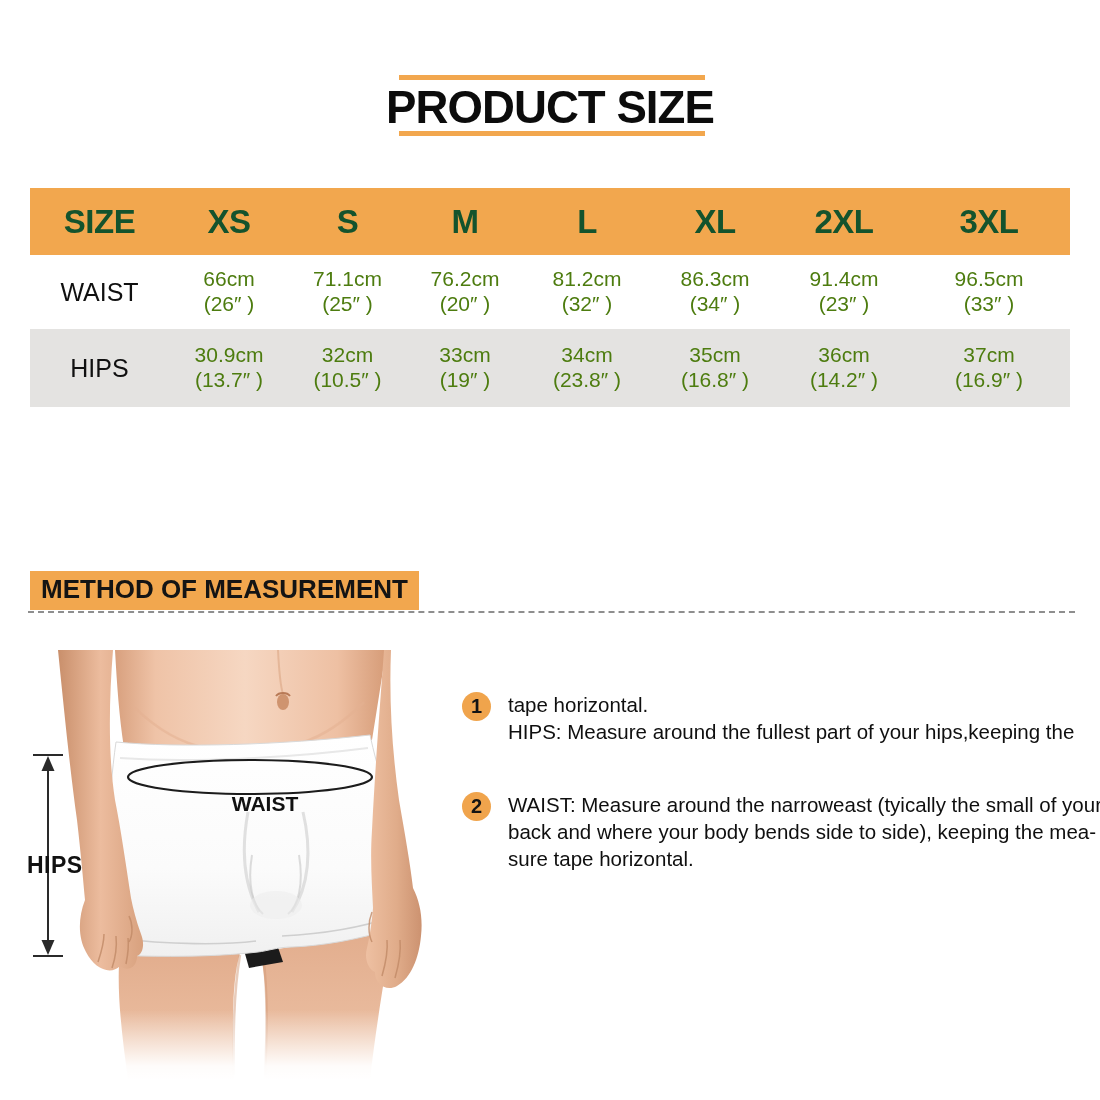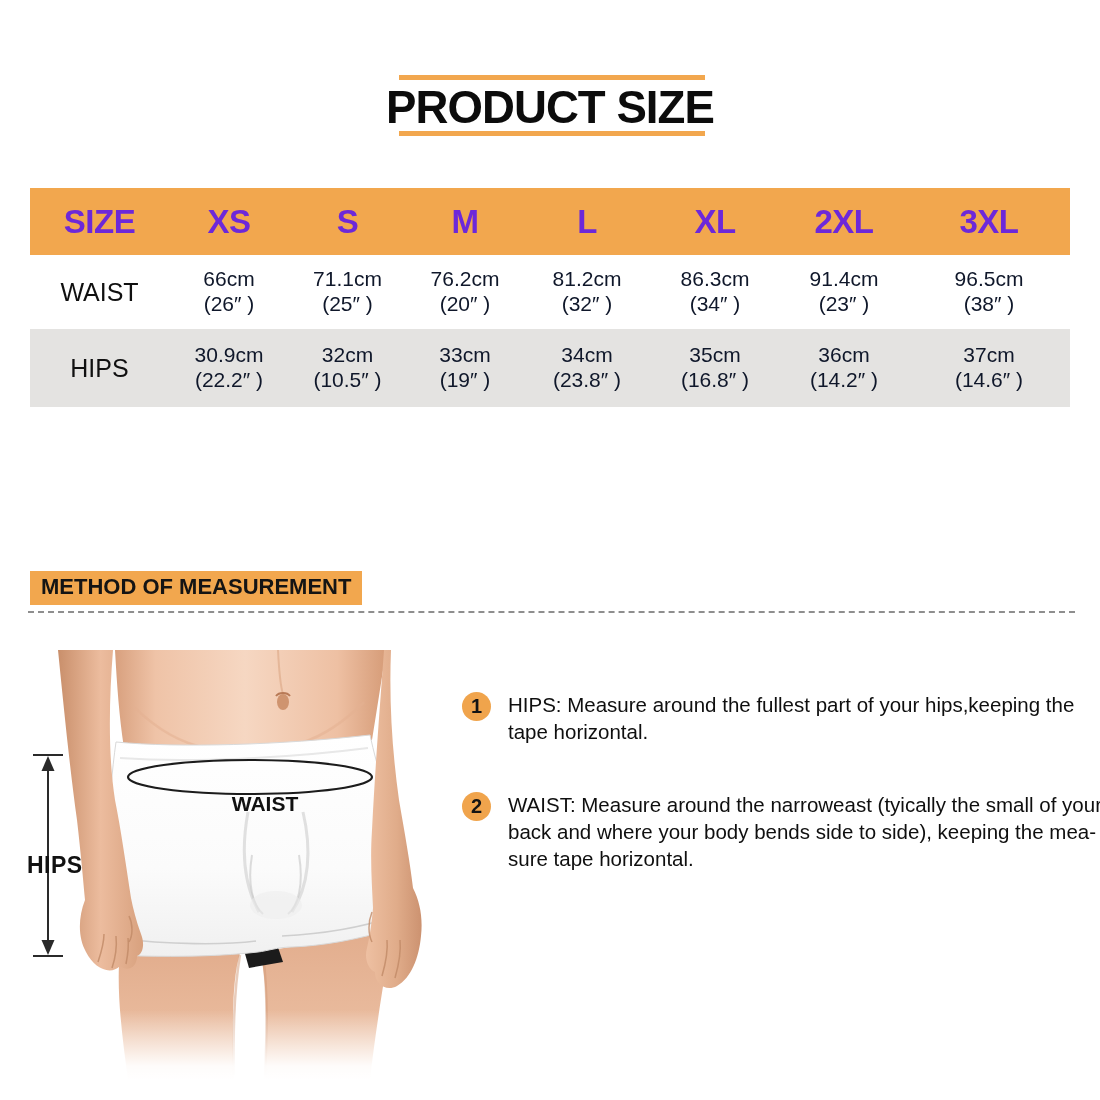--- a/index.html
+++ b/index.html
@@ -15,31 +15,31 @@
     position:absolute;top:79px;left:550px;transform:translateX(-50%) scaleX(.97);
     margin:0;font-size:47px;font-weight:700;letter-spacing:-1px;white-space:nowrap;color:#0c0c0c;
   }
   
   .size-table{
     position:absolute;left:30px;top:188px;width:1040px;
     border-collapse:collapse;table-layout:fixed;text-align:center;
   }
   .size-table thead th{
     height:67px;background:#f2a74e;font-size:33px;font-weight:700;
-    letter-spacing:-.5px;color:#6d28d9;padding:0;
+    letter-spacing:-.5px;color:#14532d;padding:0;
   }
   .size-table tbody th{font-size:25px;font-weight:400;color:#101010;padding:0;}
   .row-waist td,.row-waist th{height:74px;background:#ffffff;}
   .row-hips td,.row-hips th{height:78px;background:#e4e3e1;}
-  .size-table td{padding:0;font-size:21px;line-height:1.18;color:#0f172a;}
+  .size-table td{padding:0;font-size:21px;line-height:1.18;color:#4d7c0f;}
   .cell-cm,.cell-in{display:block;}
   
   .method-label{
     position:absolute;left:30px;top:571px;background:#f2a74e;
-    padding:3px 11px 5px 11px;font-size:22px;font-weight:700;color:#141414;white-space:nowrap;
+    padding:3px 11px 5px 11px;font-size:26px;font-weight:700;color:#141414;white-space:nowrap;
   }
   .dashed-rule{position:absolute;left:28px;top:611px;width:1047px;height:0;border-top:2px dashed #8e8e8e;}
   
   .model-figure{position:absolute;left:20px;top:650px;width:430px;height:430px;margin:0;}
   .fig-label{font-family:"Liberation Sans","DejaVu Sans",sans-serif;fill:#111111;}
   
   .instructions{position:absolute;left:462px;top:691px;width:620px;list-style:none;margin:0;padding:0;}
   .instr-item{display:flex;align-items:flex-start;gap:17px;}
   .instr-item + .instr-item{margin-top:46px;}
   .instr-num{
@@ -104,28 +104,28 @@
         <td>
           <span class="cell-cm">86.3cm</span>
           <span class="cell-in">(34″ )</span>
         </td>
         <td>
           <span class="cell-cm">91.4cm</span>
           <span class="cell-in">(23″ )</span>
         </td>
         <td>
           <span class="cell-cm">96.5cm</span>
-          <span class="cell-in">(38″ )</span>
+          <span class="cell-in">(33″ )</span>
         </td>
       </tr>
       <tr class="row-hips">
         <th>HIPS</th>
         <td>
           <span class="cell-cm">30.9cm</span>
-          <span class="cell-in">(22.2″ )</span>
+          <span class="cell-in">(13.7″ )</span>
         </td>
         <td>
           <span class="cell-cm">32cm</span>
           <span class="cell-in">(10.5″ )</span>
         </td>
         <td>
           <span class="cell-cm">33cm</span>
           <span class="cell-in">(19″ )</span>
         </td>
         <td>
@@ -135,21 +135,21 @@
         <td>
           <span class="cell-cm">35cm</span>
           <span class="cell-in">(16.8″ )</span>
         </td>
         <td>
           <span class="cell-cm">36cm</span>
           <span class="cell-in">(14.2″ )</span>
         </td>
         <td>
           <span class="cell-cm">37cm</span>
-          <span class="cell-in">(14.6″ )</span>
+          <span class="cell-in">(16.9″ )</span>
         </td>
       </tr>
     </tbody>
   </table>
 
   <div class="method-label">METHOD OF MEASUREMENT</div>
   <div class="dashed-rule"></div>
 
   <figure class="model-figure">
     <svg width="430" height="430" viewBox="0 0 430 430">
@@ -268,22 +268,22 @@
         <polygon points="28,305 21.5,290 34.5,290" fill="#2a2a2a" stroke="none"></polygon>
       </g>
       <text class="fig-label" x="7" y="223" font-size="23" font-weight="700" letter-spacing=".5" stroke="none">HIPS</text>
     </svg>
   </figure>
 
   <ol class="instructions">
     <li class="instr-item">
       <span class="instr-num">1</span>
       <p class="instr-text">
+        <span class="instr-line">tape horizontal.</span>
         <span class="instr-line">HIPS: Measure around the fullest part of your hips,keeping the</span>
-        <span class="instr-line">tape horizontal.</span>
       </p>
     </li>
     <li class="instr-item">
       <span class="instr-num">2</span>
       <p class="instr-text">
         <span class="instr-line">WAIST: Measure around the narroweast (tyically the small of your</span>
         <span class="instr-line">back and where your body bends side to side), keeping the mea-</span>
         <span class="instr-line">sure tape horizontal.</span>
       </p>
     </li>

